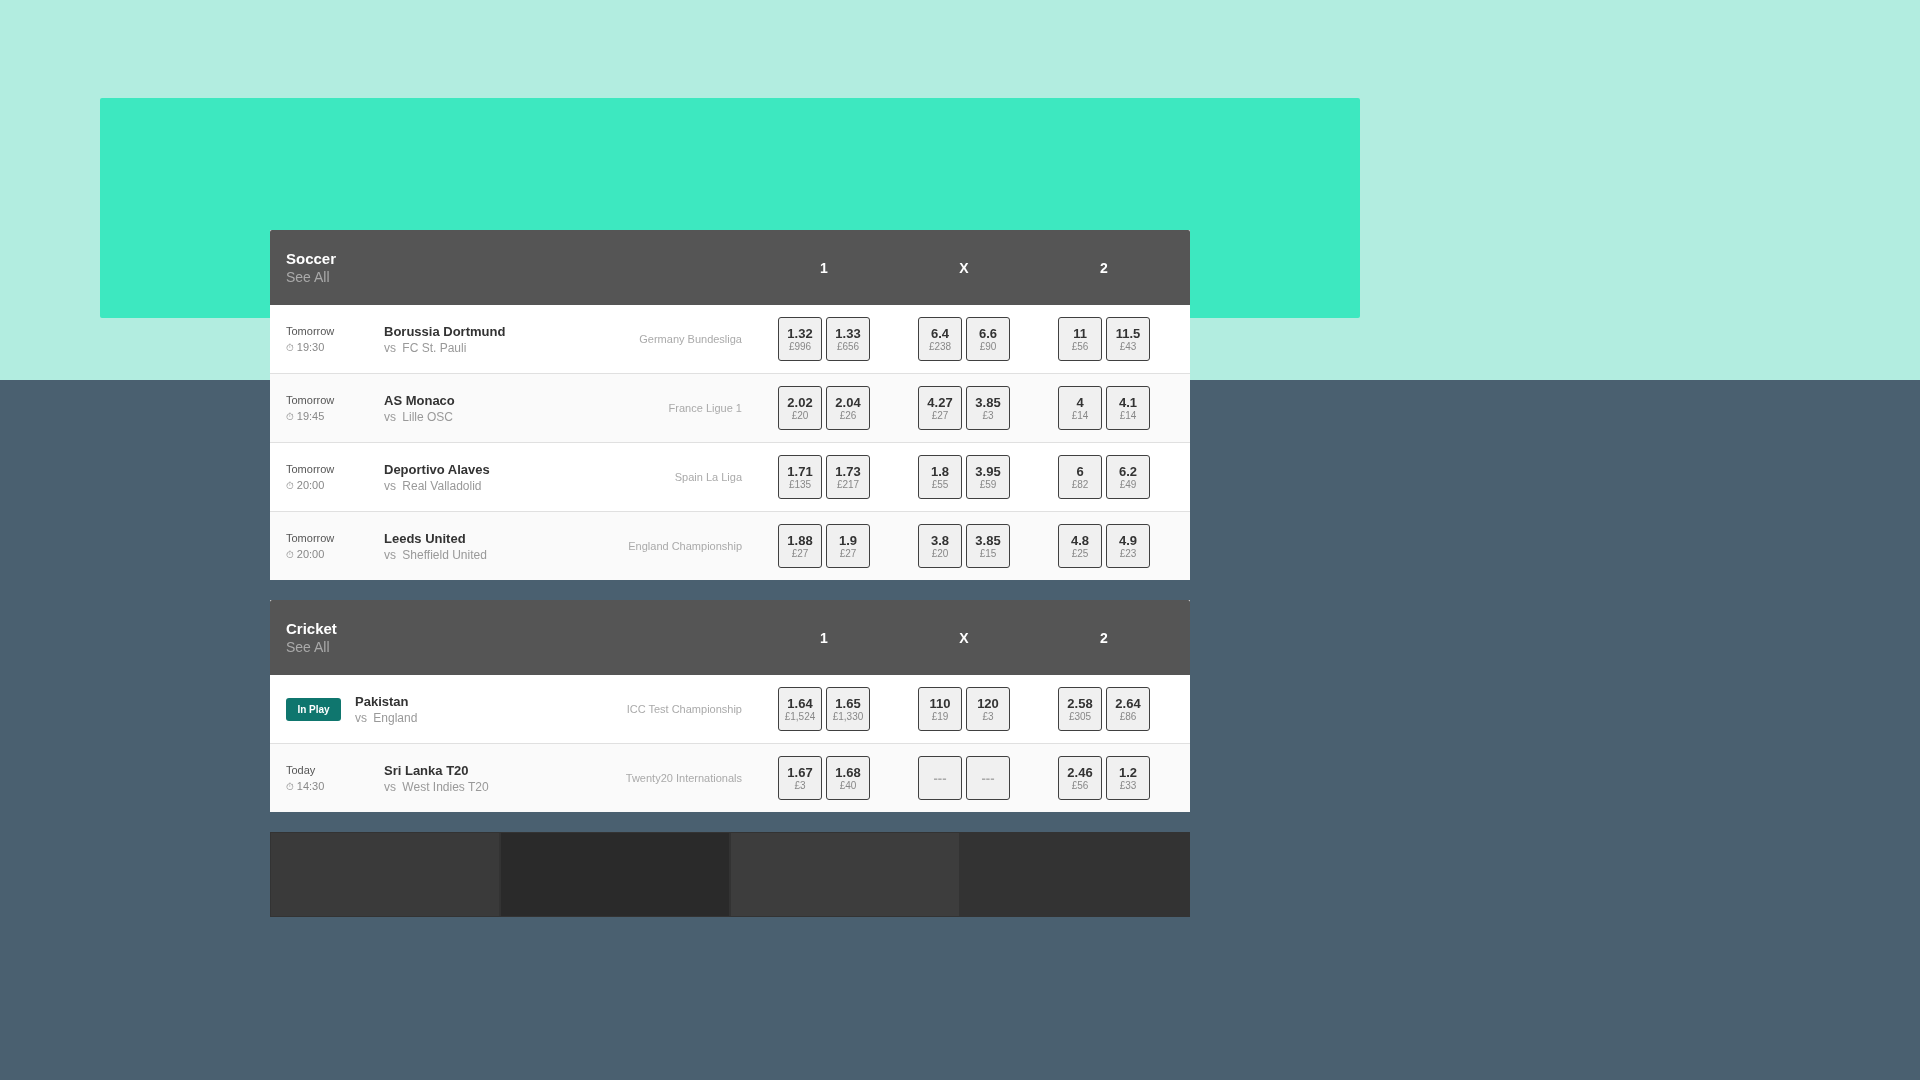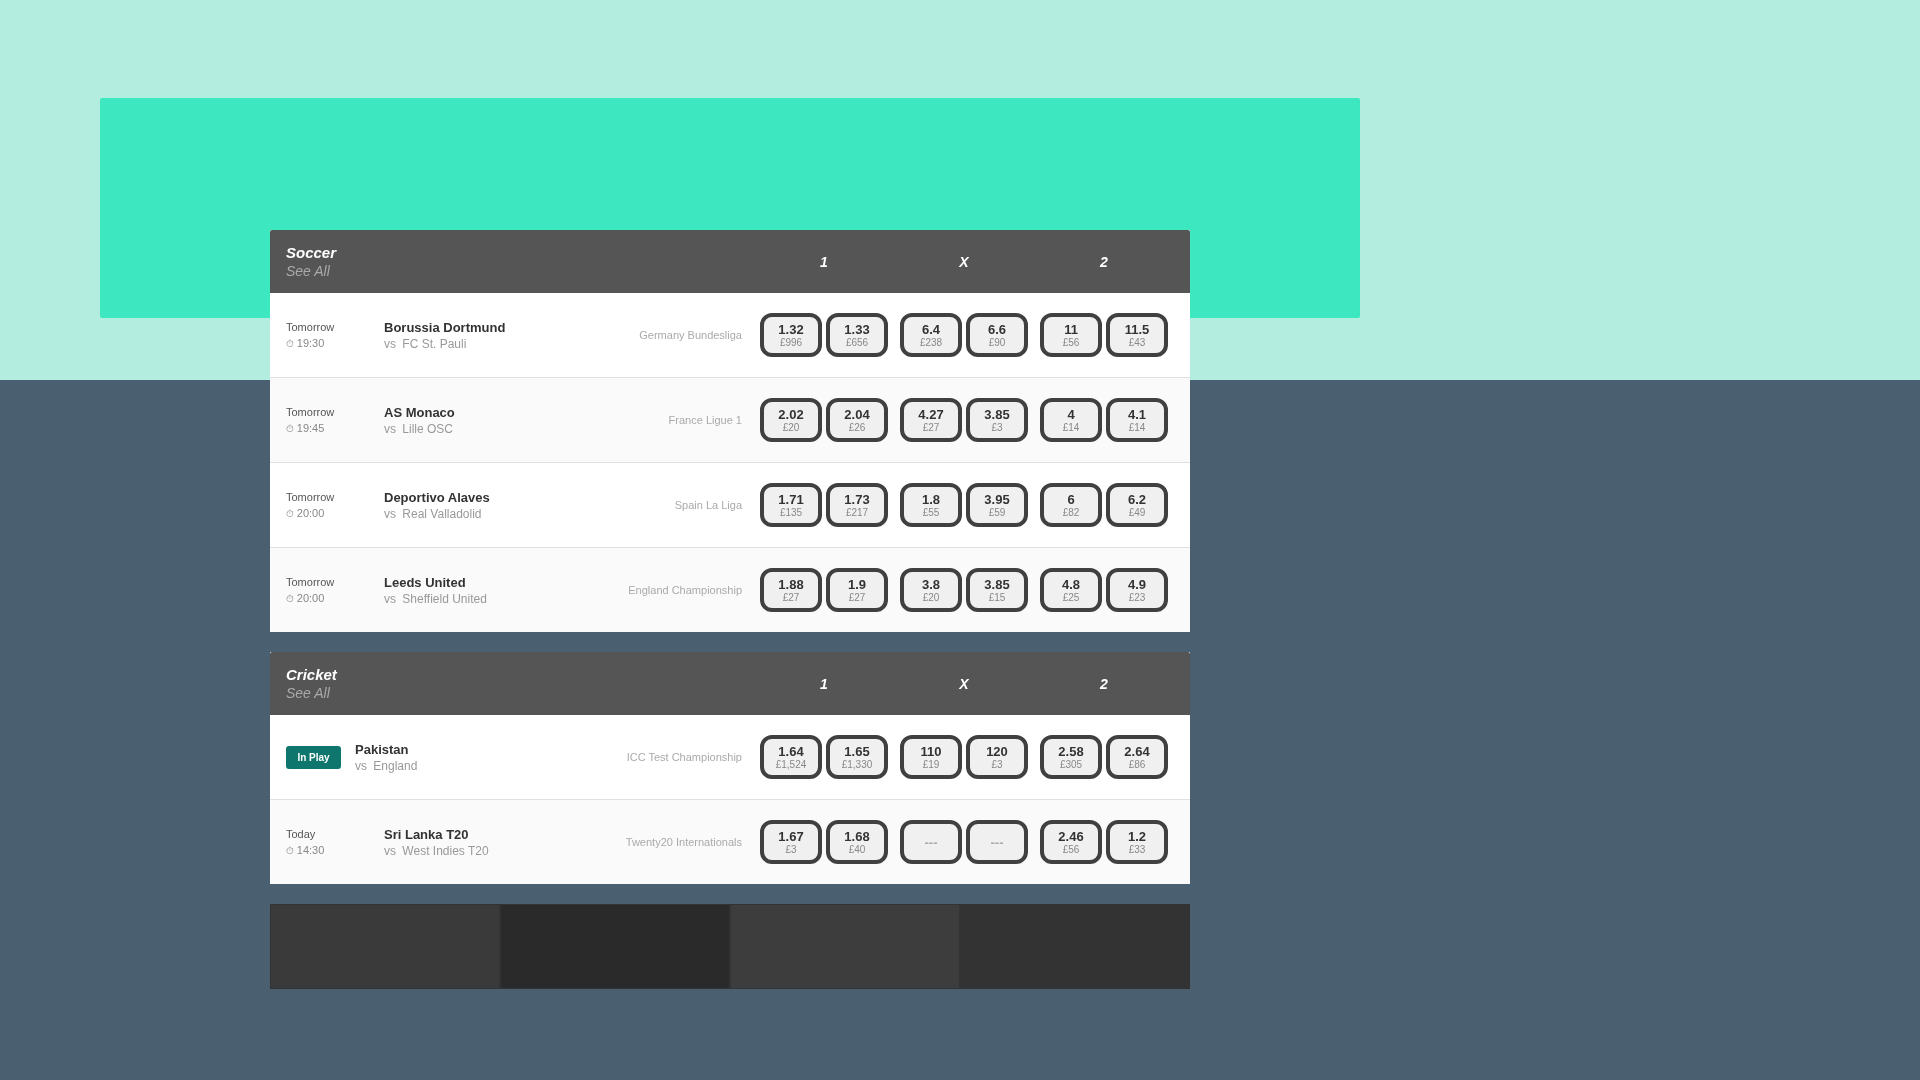--- a/index.html
+++ b/index.html
@@ -24,26 +24,25 @@
       position: absolute;
       top: 230px;
       left: 270px;
       width: 920px;
     }
 
     
     .section-header {
       background-color: #555;
       color: #fff;
-      padding: 14px 16px;
+      padding: 20px 16px;
       display: flex;
       align-items: center;
       justify-content: space-between;
       border-radius: 2px 2px 0 0;
-      font-style: italic;
     }
 
     .section-header-left .section-title {
       font-size: 15px;
       font-weight: bold;
       color: #fff;
     }
 
     .section-header-left .see-all {
       font-size: 14px;
@@ -67,21 +66,21 @@
     
     .betting-table {
       background-color: #f5f5f5;
       margin-bottom: 20px;
     }
 
     .match-row {
       display: flex;
       align-items: center;
       border-bottom: 1px solid #e0e0e0;
-      padding: 20px 16px;
+      padding: 12px 16px;
       background-color: #fff;
       min-height: 58px;
     }
 
     .match-row:last-child {
       border-bottom: none;
     }
 
     .time-col {
       width: 90px;
@@ -147,23 +146,23 @@
 
     .odds-pair {
       width: 140px;
       display: flex;
       gap: 4px;
       justify-content: center;
     }
 
     .odds-btn {
       background-color: #f0f0f0;
-      border: 4px solid #404040;
-      border-radius: 12px;
-      width: 62px;
+      border: 1px solid #404040;
+      border-radius: 3px;
+      width: 44px;
       height: 44px;
       display: flex;
       flex-direction: column;
       align-items: center;
       justify-content: center;
       cursor: pointer;
       font-size: 12px;
     }
 
     .odds-main {

